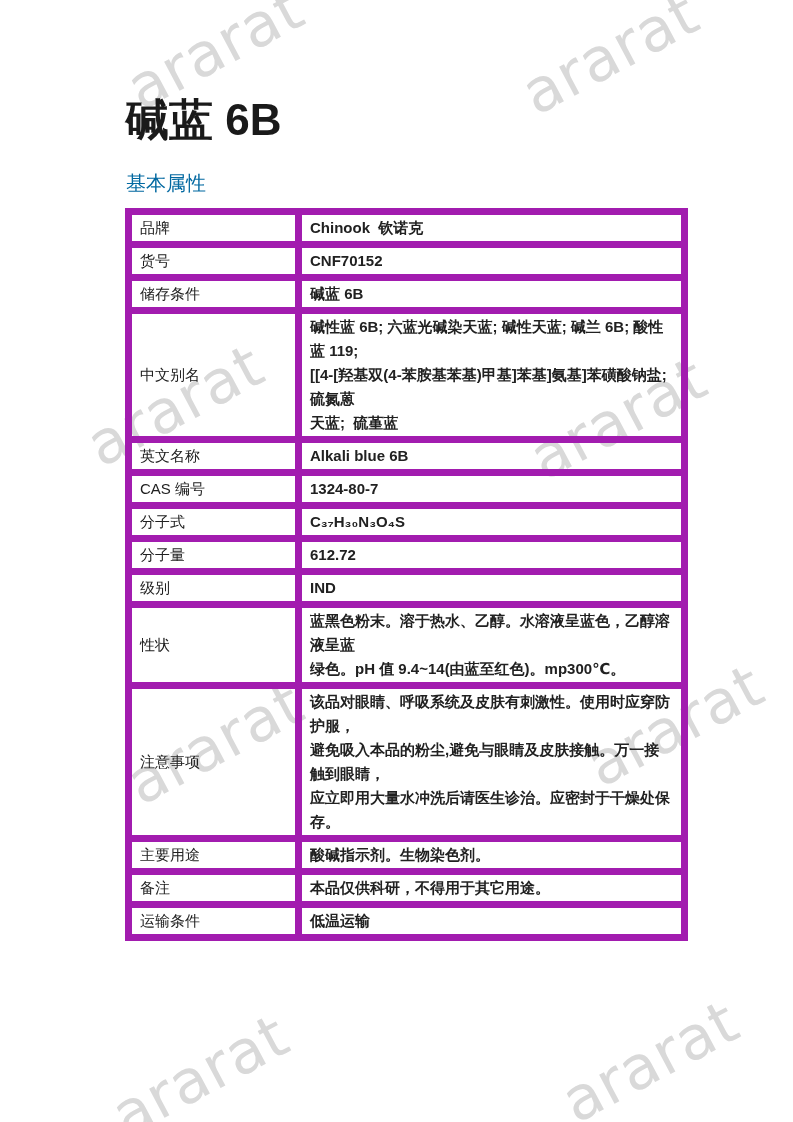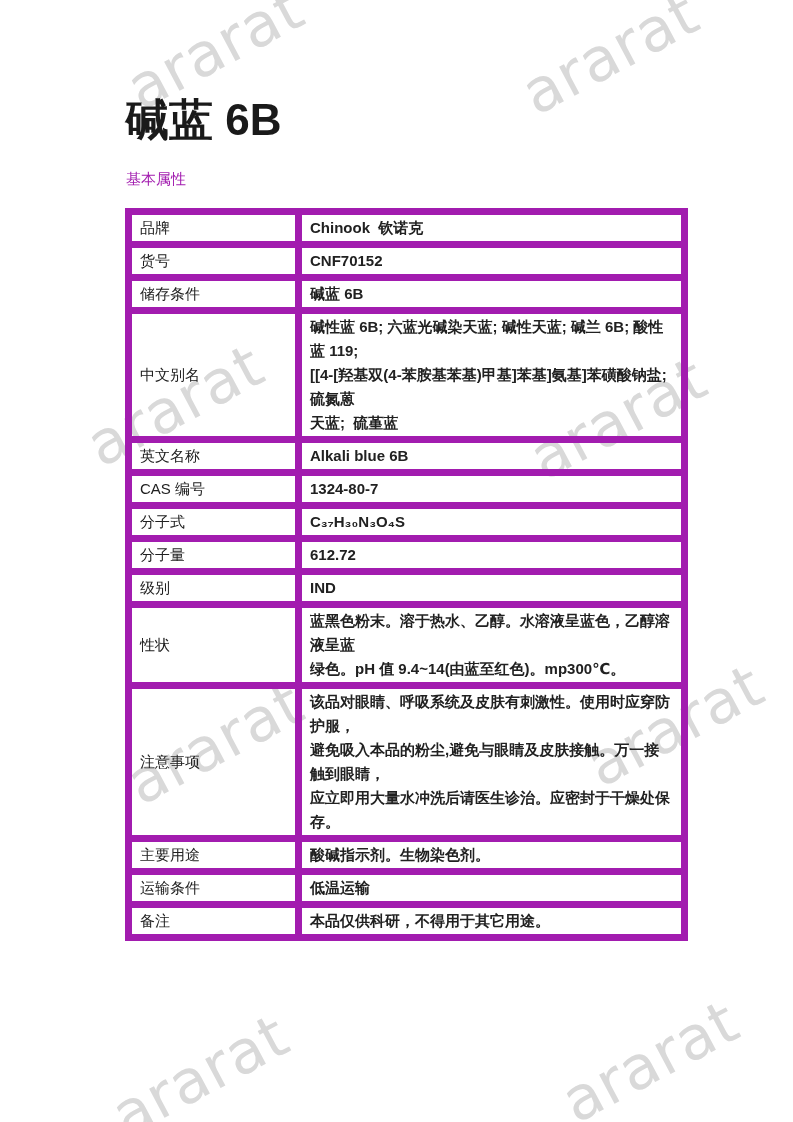--- a/index.html
+++ b/index.html
@@ -36,22 +36,22 @@
     font-size: 44px;
     font-weight: 600;
     line-height: 1.2;
     color: #1a1a1a;
     white-space: pre;
   }
   .section-heading {
     position: absolute;
     left: 118px;
     top: 170px;
-    font-size: 15px;
-    color: #a21caf;
+    font-size: 20px;
+    color: #0369a1;
   }
   table.props {
     position: absolute;
     left: 117px;
     top: 208px;
     width: 563px;
     border-collapse: collapse;
     table-layout: fixed;
     font-size: 15px;
     color: #212121;
@@ -142,23 +142,23 @@
           <td class="cell-label">注意事项</td>
           <td class="cell-value">该品对眼睛、呼吸系统及皮肤有刺激性。使用时应穿防护服，
 避免吸入本品的粉尘,避免与眼睛及皮肤接触。万一接触到眼睛，
 应立即用大量水冲洗后请医生诊治。应密封于干燥处保存。</td>
         </tr>
         <tr>
           <td class="cell-label">主要用途</td>
           <td class="cell-value">酸碱指示剂。生物染色剂。</td>
         </tr>
         <tr>
+          <td class="cell-label">备注</td>
+          <td class="cell-value">本品仅供科研，不得用于其它用途。</td>
+        </tr>
+        <tr>
           <td class="cell-label">运输条件</td>
           <td class="cell-value">低温运输</td>
-        </tr>
-        <tr>
-          <td class="cell-label">备注</td>
-          <td class="cell-value">本品仅供科研，不得用于其它用途。</td>
         </tr>
       </tbody>
     </table>
   </div>
 </div>
 
 </body></html>

